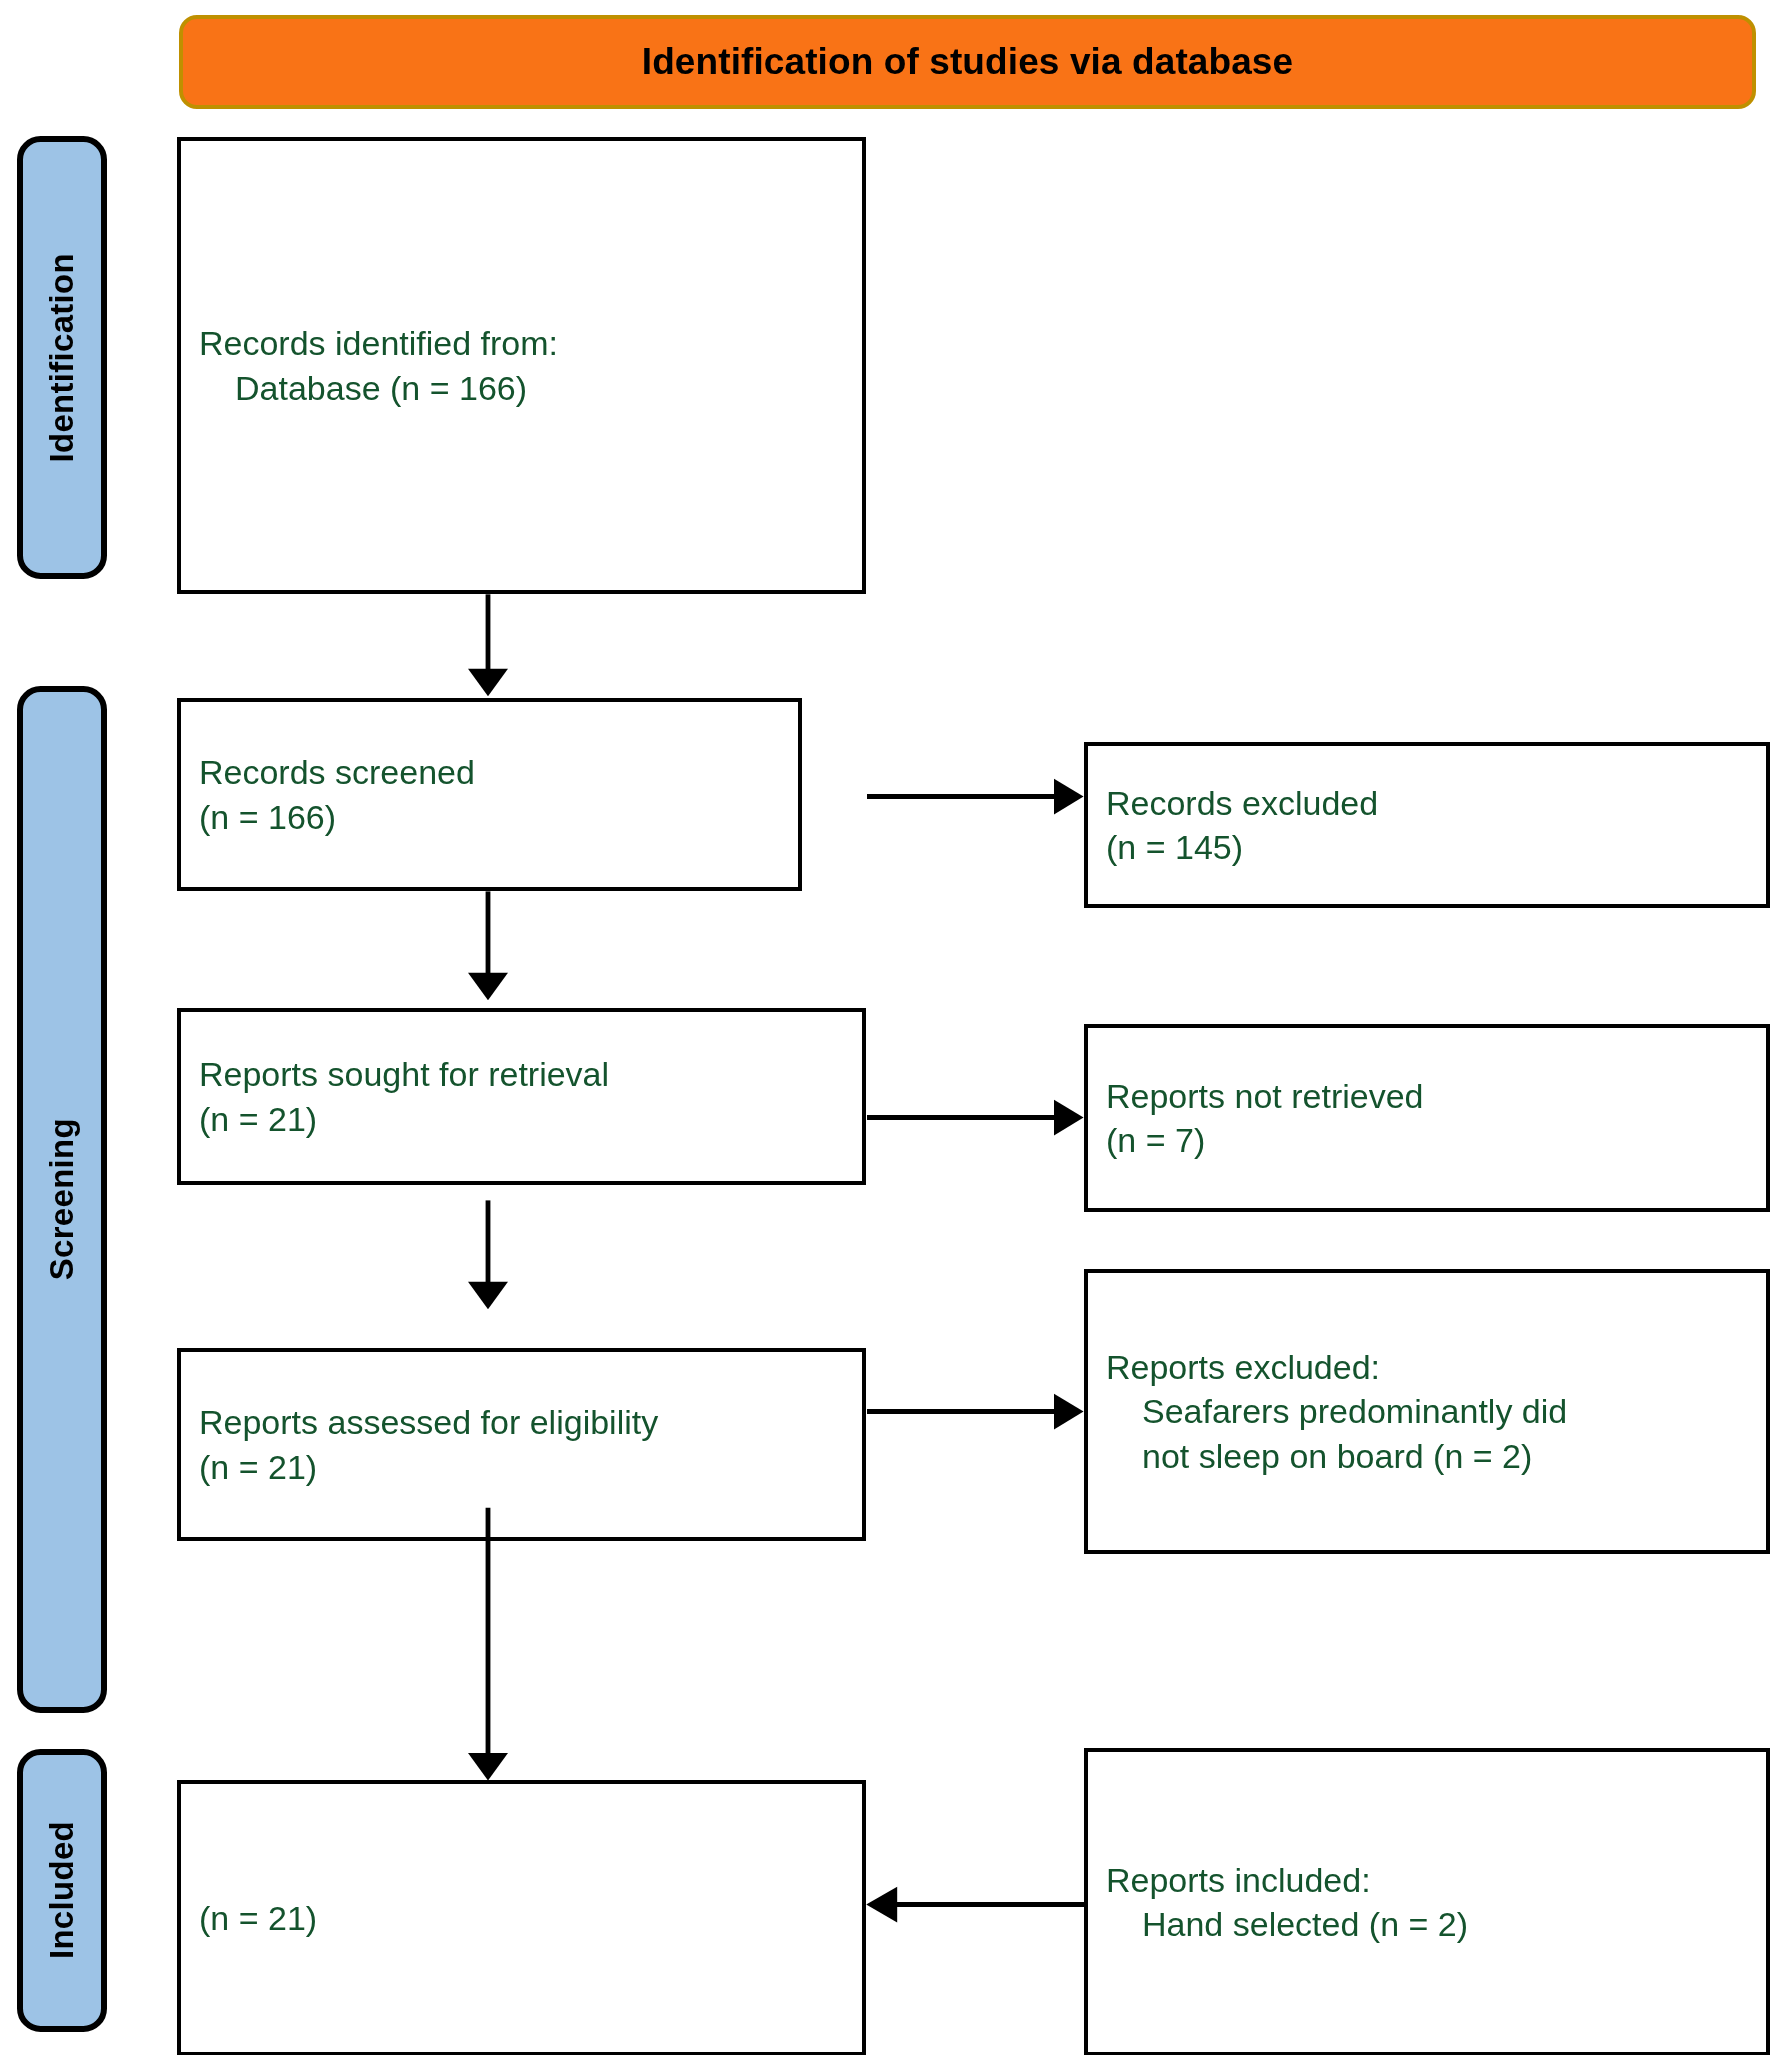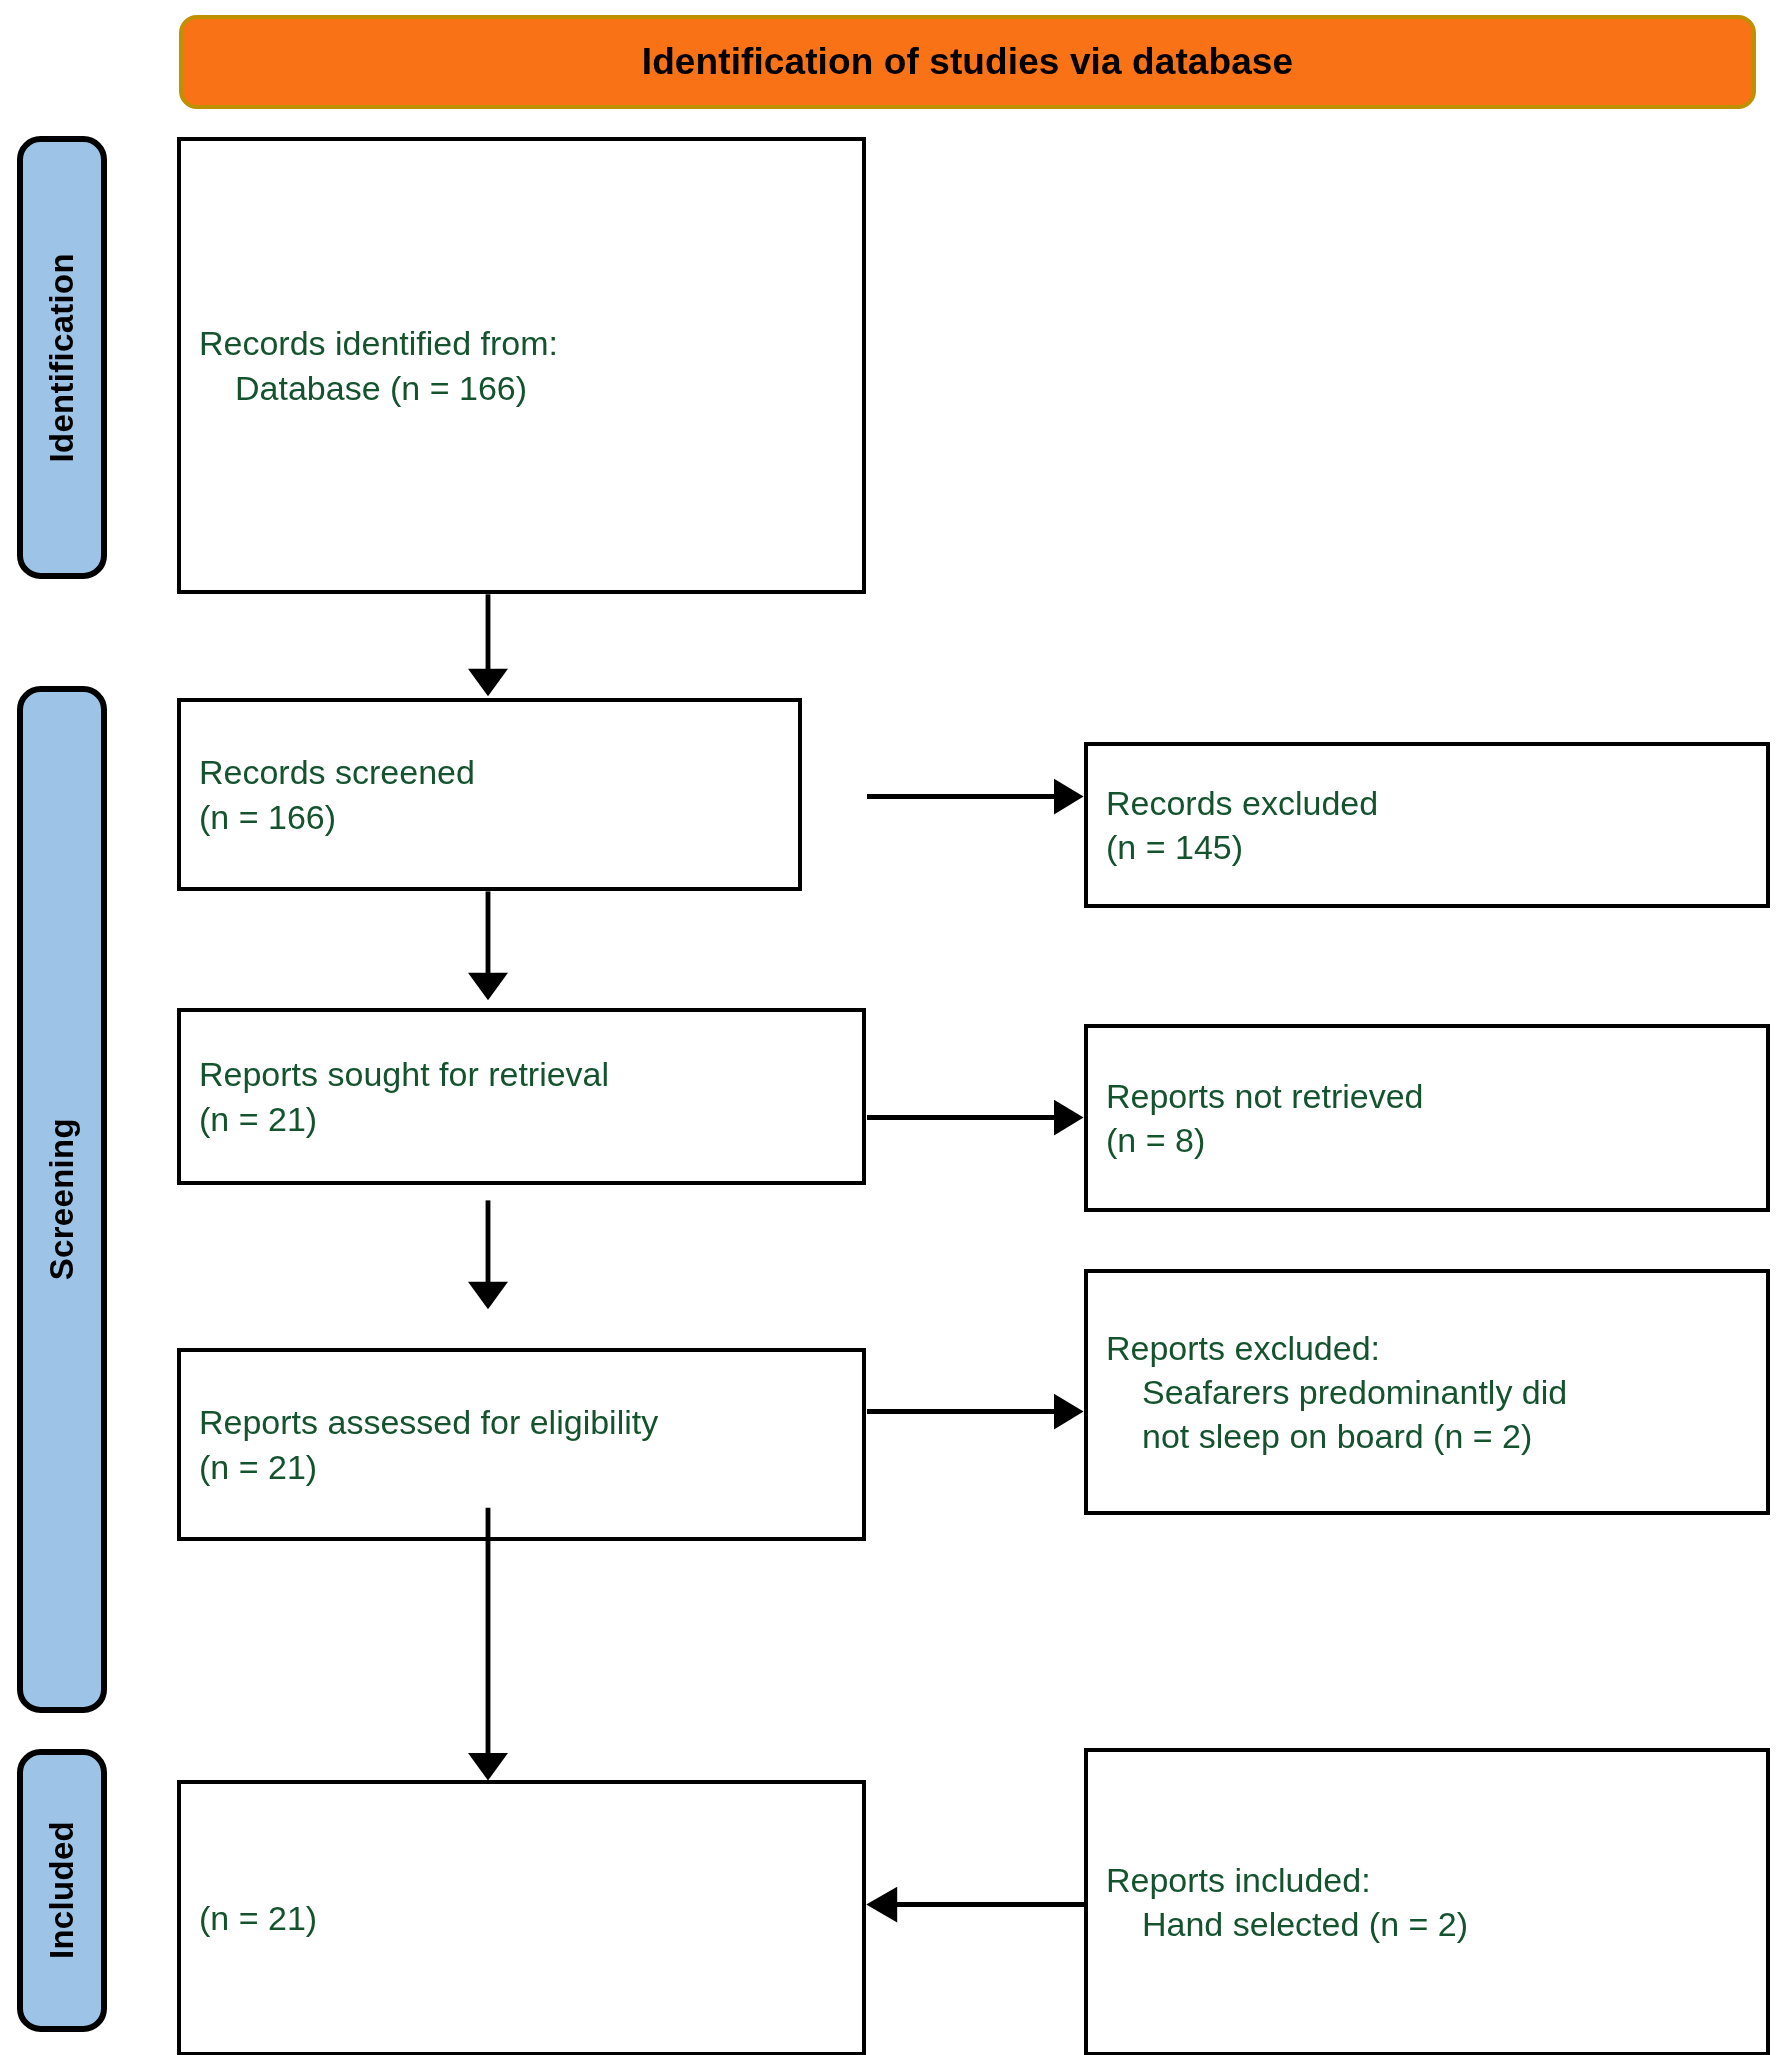--- a/index.html
+++ b/index.html
@@ -165,21 +165,21 @@
   <div class="flow-box" style="left:177px; top:1008px; width:689px; height:177px;">
     <div class="flow-box-text">
       <span class="flow-line">Reports sought for retrieval</span>
       <span class="flow-line">(n = 21)</span>
     </div>
   </div>
 
   <div class="flow-box" style="left:1084px; top:1024px; width:686px; height:188px;">
     <div class="flow-box-text">
       <span class="flow-line">Reports not retrieved</span>
-      <span class="flow-line">(n = 8)</span>
+      <span class="flow-line">(n = 7)</span>
     </div>
   </div>
 
   <div class="conn" style="left:866px; top:1090px;">
     <svg width="222" height="55" viewBox="0 0 320 80">
       <line x1="0" y1="40" x2="282" y2="40" stroke="#000" stroke-width="7"></line>
       <polygon points="315,40 272,14 272,66" fill="#000"></polygon>
     </svg>
   </div>
 
@@ -190,21 +190,21 @@
     </svg>
   </div>
 
   <div class="flow-box" style="left:177px; top:1348px; width:689px; height:193px;">
     <div class="flow-box-text">
       <span class="flow-line">Reports assessed for eligibility</span>
       <span class="flow-line">(n = 21)</span>
     </div>
   </div>
 
-  <div class="flow-box" style="left:1084px; top:1269px; width:686px; height:246px;">
+  <div class="flow-box" style="left:1084px; top:1269px; width:686px; height:285px;">
     <div class="flow-box-text">
       <span class="flow-line">Reports excluded:</span>
       <span class="flow-line indent">Seafarers predominantly did</span>
       <span class="flow-line indent">not sleep on board (n = 2)</span>
     </div>
   </div>
 
   <div class="conn" style="left:866px; top:1384px;">
     <svg width="222" height="55" viewBox="0 0 320 80">
       <line x1="0" y1="40" x2="282" y2="40" stroke="#000" stroke-width="7"></line>

